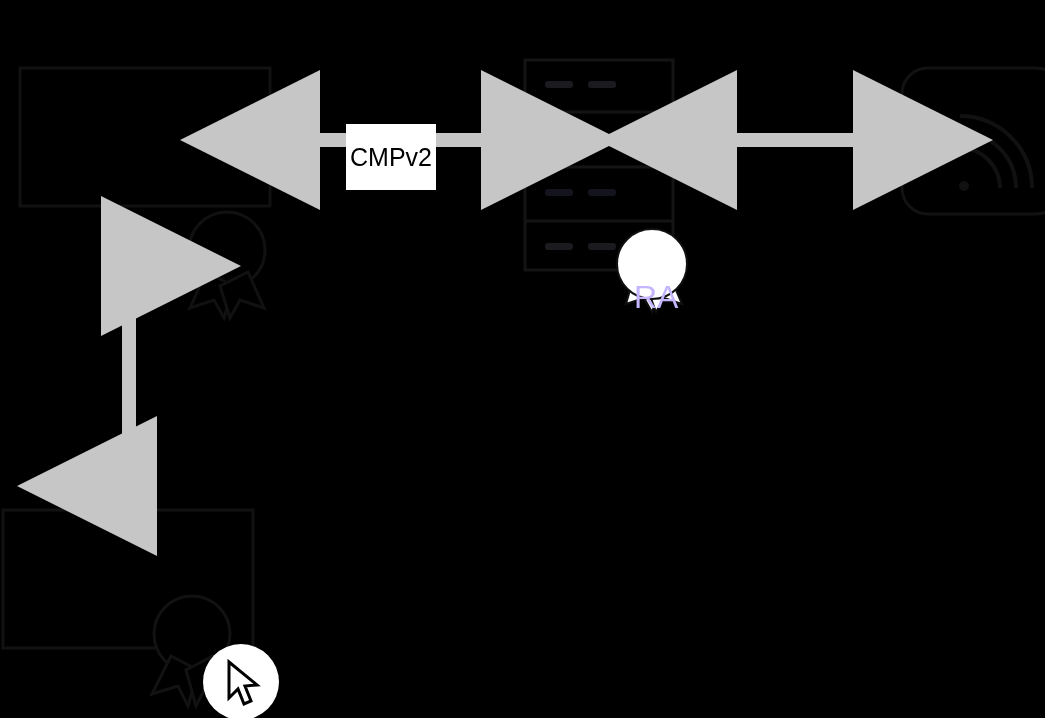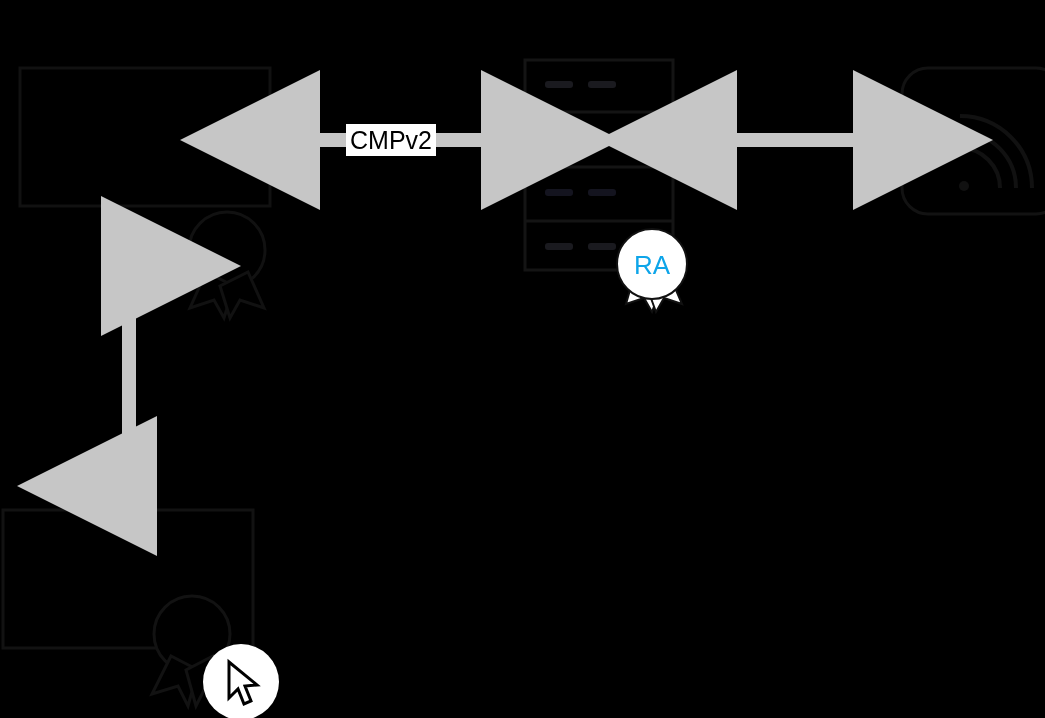--- a/index.html
+++ b/index.html
@@ -22,31 +22,32 @@
   .node {
     position: absolute;
   }
   .label-chip {
     position: absolute;
     background: #ffffff;
     color: #000000;
     font-family: "Liberation Sans", sans-serif;
     font-size: 25px;
     line-height: 30px;
-    padding: 1px 4px;
+    padding: 18px 4px;
     white-space: nowrap;
     text-align: center;
   }
   .ra-badge-text {
     position: absolute;
-    color: #0ea5e9;
+    color: #c4b5fd;
     font-family: "Liberation Sans", sans-serif;
-    font-size: 26px;
+    font-size: 32px;
     line-height: 26px;
     white-space: nowrap;
+    margin-top: 32px;
   }
   svg { display: block; overflow: visible; }
 </style>
 </head>
 <body>
 
 <div id="canvas">
 
   <div class="node" style="left:18px; top:64px; width:260px; height:200px;">
     <svg width="260" height="200" viewBox="0 0 260 200">

